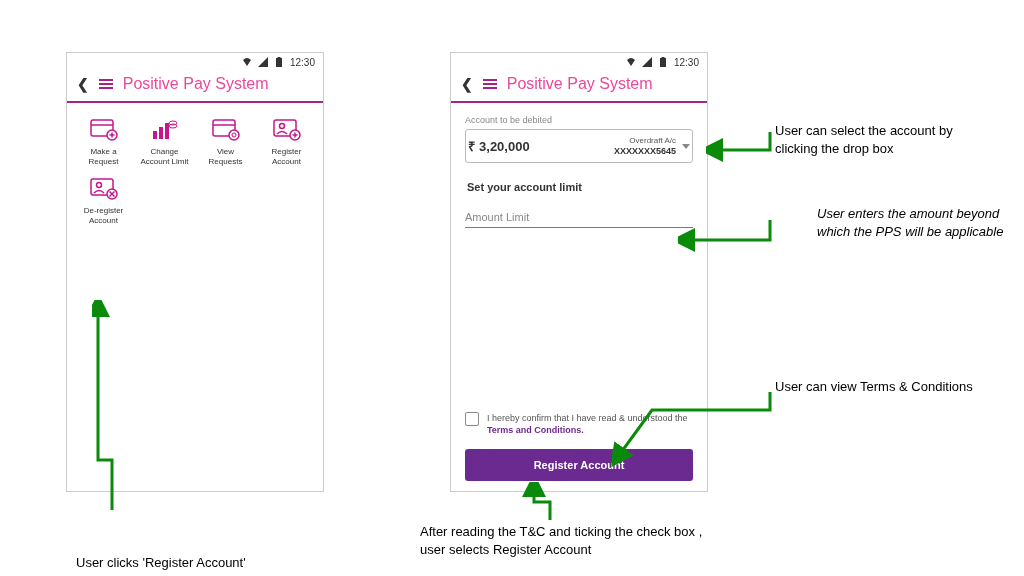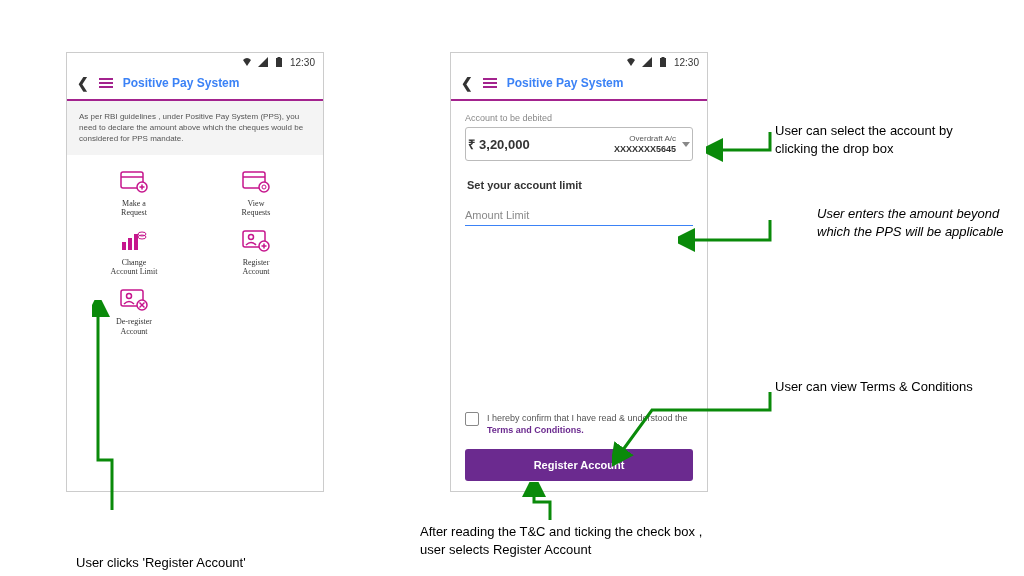--- a/index.html
+++ b/index.html
@@ -7,25 +7,25 @@
   .phone { position: absolute; width: 258px; height: 440px; border: 1px solid #ccc; background: #fff; overflow: hidden; }
   .phone1 { left: 66px; top: 52px; }
   .phone2 { left: 450px; top: 52px; }
 
   .status-bar { height: 16px; display: flex; justify-content: flex-end; align-items: center; gap: 6px; padding: 2px 8px 0; font-size: 10px; color: #333; }
   .status-bar svg { width: 10px; height: 10px; }
   .header { display: flex; align-items: center; gap: 10px; padding: 6px 10px 8px; border-bottom: 2px solid #a3238e; }
   .back-icon { font-size: 14px; color: #333; font-weight: bold; }
   .menu-icon { display: flex; flex-direction: column; gap: 2px; }
   .menu-icon span { width: 14px; height: 2px; background: #a3238e; display: block; }
-  .title { font-size: 12px; font-weight: bold; color: #3b82f6; }
+  .title { font-size: 16px; font-weight: normal; color: #ec4899; }
 
   .info-strip { background: #f4f4f4; padding: 10px 12px; font-size: 8px; color: #555; line-height: 1.4; }
 
-  .grid { display: grid; grid-template-columns: repeat(2, 1fr); gap: 12px 8px; padding: 16px 10px; font-family: Liberation Serif, serif; }
+  .grid { display: grid; grid-template-columns: repeat(4, 1fr); gap: 12px 8px; padding: 16px 10px; }
   .grid-item { display: flex; flex-direction: column; align-items: center; text-align: center; }
   .grid-item .icon { width: 28px; height: 22px; margin-bottom: 6px; }
   .grid-item .label { font-size: 8px; color: #333; line-height: 1.2; }
 
   .form-body { padding: 12px 14px 0; }
   .small-label { font-size: 9px; color: #888; margin-bottom: 4px; }
   .dropdown { border: 1px solid #bbb; border-radius: 3px; padding: 6px 2px; display: flex; align-items: center; justify-content: space-between; position: relative; }
   .dd-amount { font-size: 13px; font-weight: bold; color: #333; }
   .dd-right { text-align: right; font-size: 8px; color: #555; line-height: 1.2; }
   .dd-right .acct { font-size: 9px; font-weight: bold; color: #333; }
@@ -63,53 +63,52 @@
   </div>
   <div class="header">
     <span class="back-icon">❮</span>
     <span class="menu-icon">
         <span></span>
         <span></span>
         <span></span>
       </span>
     <span class="title">Positive Pay System</span>
   </div>
-  <div class="info-strip">As per RBI guidelines , under Positive Pay System (PPS), you need to declare the amount above which the cheques would be considered for PPS mandate.</div>
   <div class="grid">
     <div class="grid-item">
       <svg class="icon" viewBox="0 0 28 22">
           <rect x="1" y="1" width="22" height="16" rx="2" fill="none" stroke="#c6168d" stroke-width="1.5"></rect>
           <line x1="1" y1="6" x2="23" y2="6" stroke="#c6168d" stroke-width="1.5"></line>
           <circle cx="22" cy="16" r="5" fill="#fff" stroke="#c6168d" stroke-width="1.5"></circle>
           <line x1="22" y1="13.5" x2="22" y2="18.5" stroke="#c6168d" stroke-width="1.5"></line>
           <line x1="19.5" y1="16" x2="24.5" y2="16" stroke="#c6168d" stroke-width="1.5"></line>
         </svg>
       <span class="label" style="white-space:pre-line">Make a
 Request</span>
-    </div>
-    <div class="grid-item">
-      <svg class="icon" viewBox="0 0 28 22">
-          <rect x="1" y="1" width="22" height="16" rx="2" fill="none" stroke="#c6168d" stroke-width="1.5"></rect>
-          <line x1="1" y1="6" x2="23" y2="6" stroke="#c6168d" stroke-width="1.5"></line>
-          <circle cx="22" cy="16" r="5" fill="#fff" stroke="#c6168d" stroke-width="1.5"></circle>
-          <circle cx="22" cy="16" r="2" fill="none" stroke="#c6168d" stroke-width="1"></circle>
-        </svg>
-      <span class="label" style="white-space:pre-line">View
-Requests</span>
     </div>
     <div class="grid-item">
       <svg class="icon" viewBox="0 0 28 22">
           <rect x="2" y="12" width="4" height="8" fill="#c6168d"></rect>
           <rect x="8" y="8" width="4" height="12" fill="#c6168d"></rect>
           <rect x="14" y="4" width="4" height="16" fill="#c6168d"></rect>
           <ellipse cx="22" cy="4" rx="4" ry="2" fill="none" stroke="#c6168d"></ellipse>
           <ellipse cx="22" cy="7" rx="4" ry="2" fill="none" stroke="#c6168d"></ellipse>
         </svg>
       <span class="label" style="white-space:pre-line">Change
 Account Limit</span>
+    </div>
+    <div class="grid-item">
+      <svg class="icon" viewBox="0 0 28 22">
+          <rect x="1" y="1" width="22" height="16" rx="2" fill="none" stroke="#c6168d" stroke-width="1.5"></rect>
+          <line x1="1" y1="6" x2="23" y2="6" stroke="#c6168d" stroke-width="1.5"></line>
+          <circle cx="22" cy="16" r="5" fill="#fff" stroke="#c6168d" stroke-width="1.5"></circle>
+          <circle cx="22" cy="16" r="2" fill="none" stroke="#c6168d" stroke-width="1"></circle>
+        </svg>
+      <span class="label" style="white-space:pre-line">View
+Requests</span>
     </div>
     <div class="grid-item">
       <svg class="icon" viewBox="0 0 28 22">
           <rect x="1" y="1" width="22" height="16" rx="2" fill="none" stroke="#c6168d" stroke-width="1.5"></rect>
           <circle cx="9" cy="7" r="2.5" fill="none" stroke="#c6168d" stroke-width="1.5"></circle>
           <path d="M4 15 Q9 10 14 15" fill="none" stroke="#c6168d" stroke-width="1.5"></path>
           <circle cx="22" cy="16" r="5" fill="#fff" stroke="#c6168d" stroke-width="1.5"></circle>
           <line x1="22" y1="13.5" x2="22" y2="18.5" stroke="#c6168d" stroke-width="1.5"></line>
           <line x1="19.5" y1="16" x2="24.5" y2="16" stroke="#c6168d" stroke-width="1.5"></line>
         </svg>

